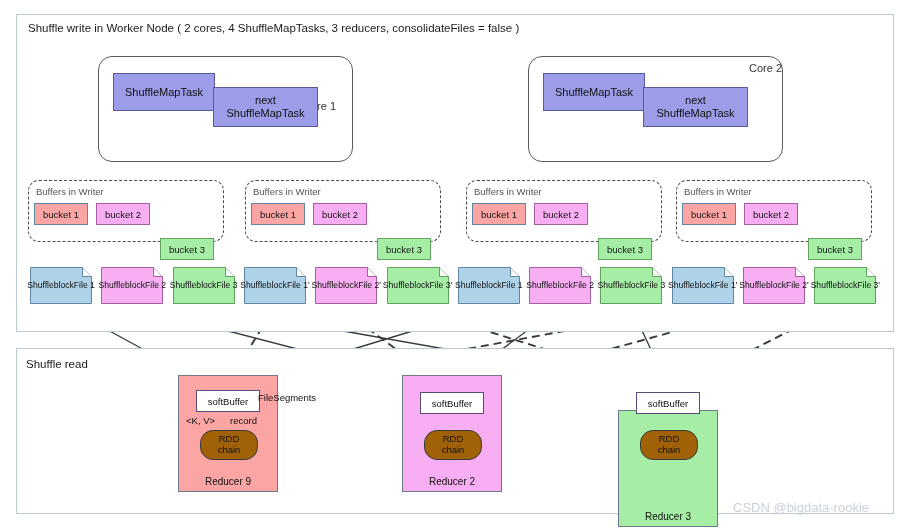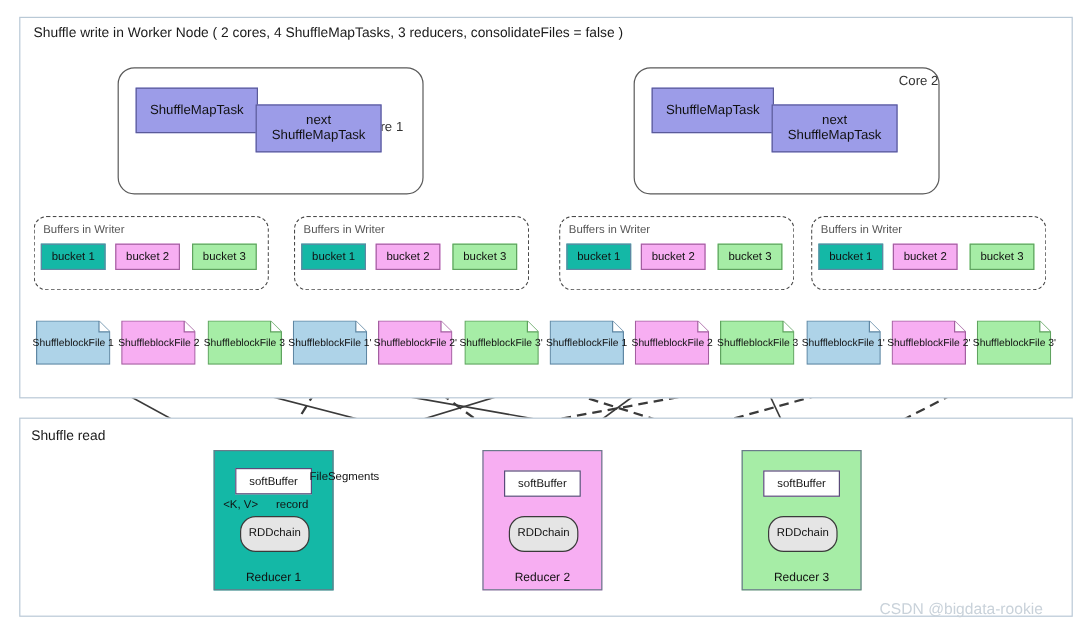--- a/index.html
+++ b/index.html
@@ -19,39 +19,39 @@
        box-sizing:border-box;display:flex;align-items:center;justify-content:center;
        font-size:11px;color:#111;text-align:center;line-height:1.15;}
 
   .bufgroup{position:absolute;border:1.4px dashed #4a4a4a;border-radius:11px;
             background:transparent;box-sizing:border-box;}
   .bufgroup-label{position:absolute;font-size:9.5px;color:#555;white-space:nowrap;}
 
   .bucket{position:absolute;border:1px solid #6a7a8a;box-sizing:border-box;
           display:flex;align-items:center;justify-content:center;
           font-size:9.5px;color:#111;white-space:nowrap;}
-  .c-blue{background:#14b8a6;border-color:#5f87a3;}
+  .c-blue{background:#fca5a5;border-color:#5f87a3;}
   .c-pink{background:#f7aef2;border-color:#a35fa0;}
-  .c-green{background:#a6eda6;border-color:#5fa35f;}
+  .c-green{background:#a6eda6;border-color:#5fa35f;margin-top:35px;}
 
   .bfile{position:absolute;box-sizing:border-box;}
   .bfile .bf-txt{position:absolute;left:0;top:0;width:100%;height:100%;
       display:flex;flex-direction:row;align-items:center;justify-content:center;
       font-size:8.6px;color:#111;line-height:1.12;text-align:center;z-index:2;
       white-space:nowrap;}
   .bfile svg{position:absolute;left:0;top:0;}
 
   .reducer{position:absolute;border:1px solid #6a7a8a;box-sizing:border-box;}
   .reducer-name{position:absolute;bottom:4px;left:0;width:100%;text-align:center;
                 font-size:10px;color:#111;}
   .softbuf{position:absolute;border:1px solid #5a4a7a;background:#ffffff;
            box-sizing:border-box;display:flex;align-items:center;justify-content:center;
            font-size:9.5px;color:#111;white-space:nowrap;}
-  .rddchain{position:absolute;border:1px solid #3a3a3a;border-radius:13px;background:#e5e5e5;
-            box-sizing:border-box;display:flex;flex-direction:row;align-items:center;
+  .rddchain{position:absolute;border:1px solid #3a3a3a;border-radius:13px;background:#a16207;
+            box-sizing:border-box;display:flex;flex-direction:column;align-items:center;
             justify-content:center;font-size:9.5px;color:#111;line-height:1.12;}
   .note{position:absolute;font-size:9.5px;color:#111;white-space:nowrap;}
   .watermark{position:absolute;font-size:13px;color:#c9d2da;white-space:nowrap;}
 </style>
 </head>
 <body>
 
 <div id="stage">
 
   <svg id="edges" viewBox="0 0 910 529" xmlns="http://www.w3.org/2000/svg">
@@ -295,21 +295,21 @@
           <span>Shuffle</span>
           <span>blockFile 3'</span>
         </span>
       </div>
     </div>
 
   <div class="panel" style="left:16px;top:348px;width:878px;height:166px;"></div>
   <div class="panel-title" style="left:26px;top:358px;">Shuffle read</div>
 
   <div class="reducer c-blue" style="left:178px;top:375px;width:100px;height:117px;">
-    <div class="reducer-name">Reducer 1</div>
+    <div class="reducer-name">Reducer 9</div>
   </div>
   <div class="softbuf" style="left:196px;top:390px;width:64px;height:22px;">softBuffer</div>
   <div class="rddchain" style="left:200px;top:430px;width:58px;height:30px;">
     <span>RDD</span>
     <span>chain</span>
   </div>
   <div class="note" style="left:258px;top:392px;">FileSegments</div>
   <div class="note" style="left:186px;top:415px;">&lt;K, V&gt;</div>
   <div class="note" style="left:230px;top:415px;">record</div>
 

